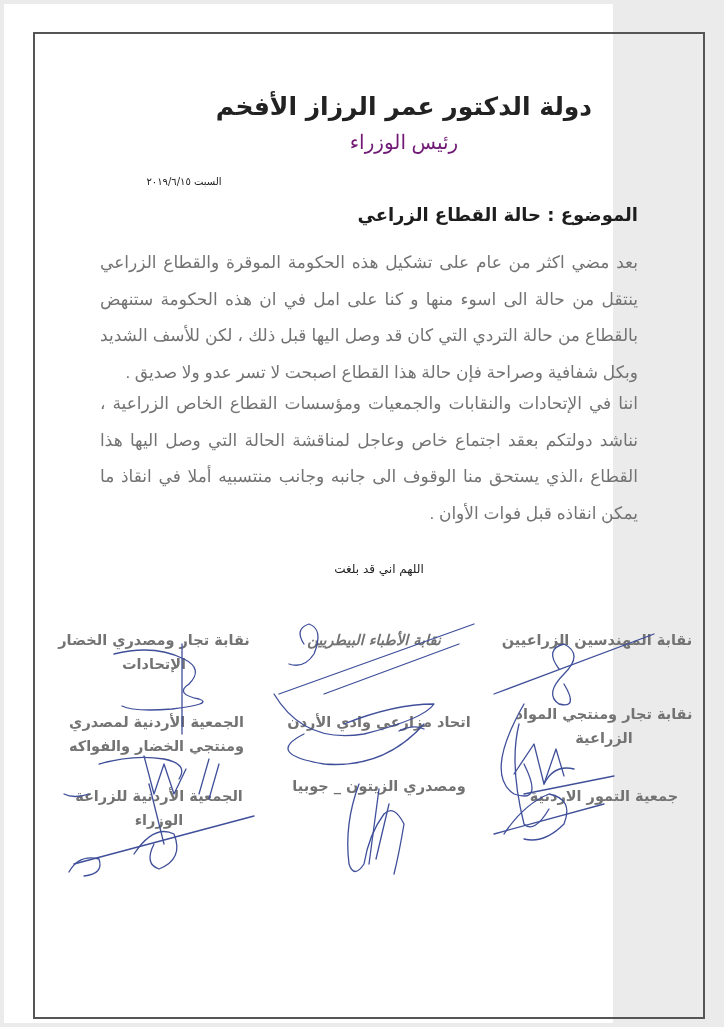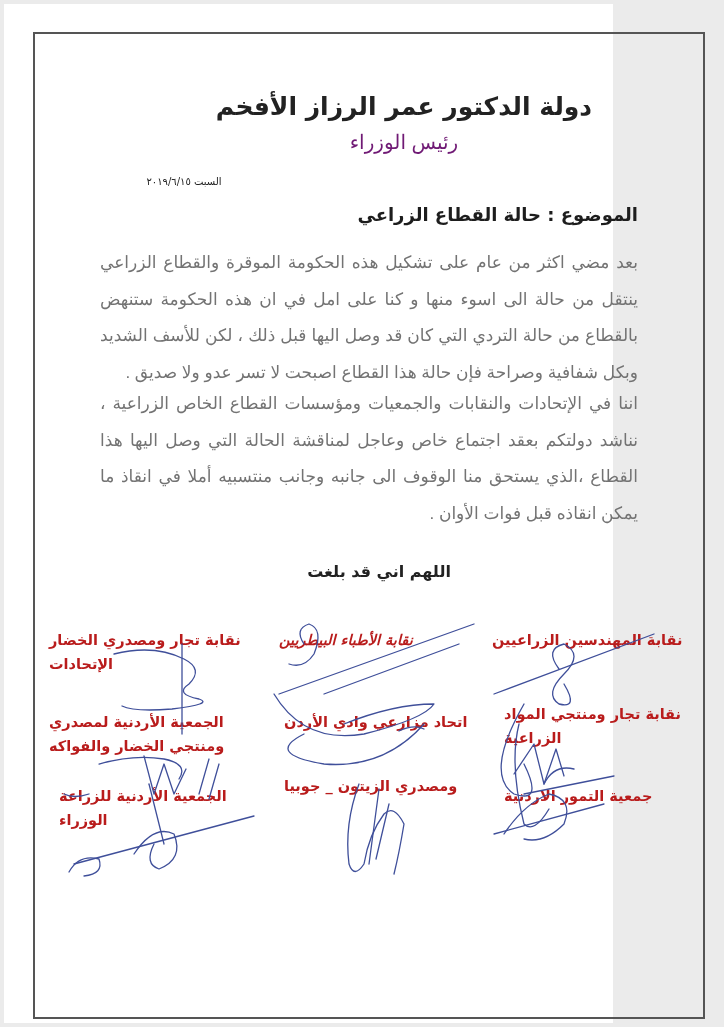--- a/index.html
+++ b/index.html
@@ -46,26 +46,26 @@
     }
     .body-para {
       left: 96px; width: 538px; text-align: justify; text-align-last: right;
       font-size: 17px; line-height: 36.5px; color: #737373;
       font-family: Liberation Sans, sans-serif;
     }
     .para1 { top: 241px; }
     .para2 { top: 382px; }
     .closing {
       left: 250px; top: 558px; width: 250px; text-align: center;
-      font-size: 16px; font-weight: bold; color: #222;
+      font-size: 12px; font-weight: normal; color: #222;
       font-family: "DejaVu Sans", sans-serif;
     }
     .sig-label {
-      font-size: 14.5px; font-weight: bold; color: #b91c1c;
-      text-align: left; line-height: 24px;
+      font-size: 14.5px; font-weight: bold; color: #737373;
+      text-align: center; line-height: 24px;
       font-family: "DejaVu Sans", sans-serif;
     }
     .sig-label span { display: block; }
     .sigs-svg { position: absolute; left: 0; top: 0; pointer-events: none; }
   </style>
 </head>
 <body>
 
 <div class="paper">
   <div class="frame"></div>

